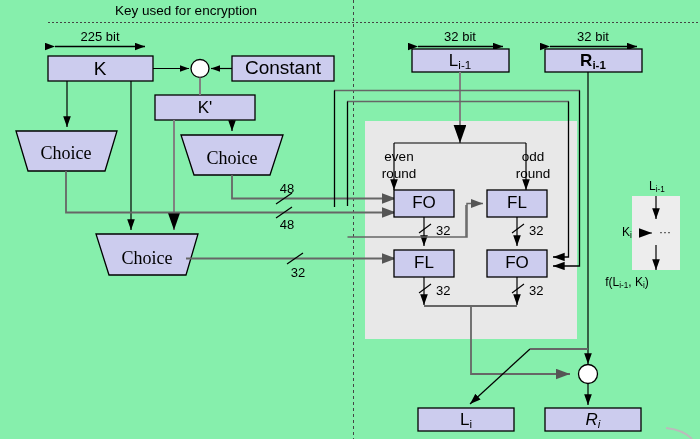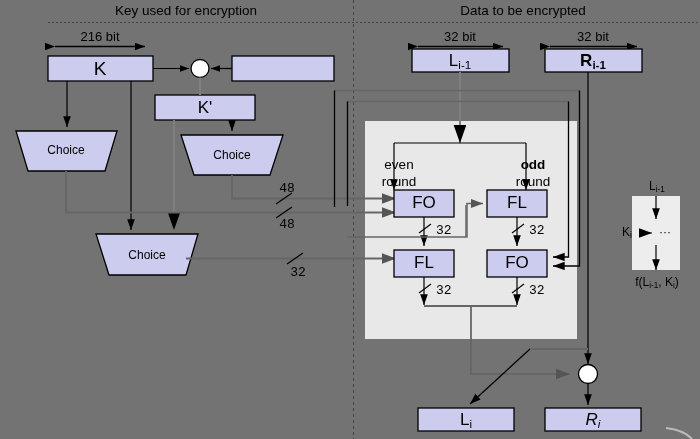--- a/index.html
+++ b/index.html
@@ -4,37 +4,37 @@
 <style>
   html,body{margin:0;padding:0;background:#ffffff;}
   body{
     font-family:"Liberation Sans","DejaVu Sans",sans-serif;
     -webkit-font-smoothing:antialiased;
   }
   #stage{
     position:relative;
     width:700px;height:439px;
     overflow:hidden;
-    background:#737373;
+    background:#86efac;
   }
   #stage svg{position:absolute;left:0;top:0;}
   .lbl{
     position:absolute;
     color:#000;
     white-space:nowrap;
     line-height:1;
     user-select:none;
   }
   .sect-title{font-size:13.5px;}
   .bitlbl{font-size:13px;}
-  .wirelbl{font-size:13px;font-family:Liberation Mono, monospace;}
+  .wirelbl{font-size:13px;}
   .boxlbl{font-size:17px;}
   .bigboxlbl{font-size:19px;}
-  .roundlbl{font-size:13.5px;margin-top:8px;}
-  .choicelbl{font-size:12px;}
+  .roundlbl{font-size:13.5px;}
+  .choicelbl{font-size:18px;font-family:Liberation Serif, serif;}
   .legendlbl{font-size:12px;}
   .legendfn{font-size:12px;}
   .sub{font-size:0.68em;vertical-align:-0.28em;letter-spacing:0px;}
   .ctr{transform:translateX(-50%);}
 </style>
 </head>
 <body>
 
 <div id="stage">
 
@@ -169,25 +169,25 @@
     <rect x="545" y="408" width="96" height="23" fill="#ccccee" stroke="#000" stroke-width="1.3"></rect>
 
     <path d="M656,196 L656,219" fill="none" stroke="#000" stroke-width="1.2" marker-end="url(#ahThin)"></path>
     <path d="M640,233 L652,233" fill="none" stroke="#808080" stroke-width="1.8" marker-end="url(#ahs)"></path>
     <path d="M656,245 L656,270" fill="none" stroke="#000" stroke-width="1.2" marker-end="url(#ahThin)"></path>
 
     <path d="M666,428 Q684,430 692,439" fill="none" stroke="#bbb" stroke-width="2"></path>
   </svg>
 
   <div class="lbl sect-title ctr" style="left:186px;top:4px;">Key used for encryption</div>
-  <div class="lbl sect-title ctr" style="left:523px;top:4px;">Data to be encrypted</div>
-
-  <div class="lbl bitlbl ctr" style="left:100px;top:30px;">216 bit</div>
+
+  <div class="lbl bitlbl ctr" style="left:100px;top:30px;">225 bit</div>
 
   <div class="lbl bigboxlbl ctr" style="left:100px;top:59px;">K</div>
+  <div class="lbl bigboxlbl ctr" style="left:283px;top:58px;">Constant</div>
   <div class="lbl boxlbl ctr" style="left:205px;top:99px;">K'</div>
 
   <div class="lbl choicelbl ctr" style="left:66px;top:144px;">Choice</div>
   <div class="lbl choicelbl ctr" style="left:232px;top:149px;">Choice</div>
   <div class="lbl choicelbl ctr" style="left:147px;top:249px;">Choice</div>
 
   <div class="lbl wirelbl ctr" style="left:287px;top:182px;">48</div>
   <div class="lbl wirelbl ctr" style="left:287px;top:218px;">48</div>
   <div class="lbl wirelbl ctr" style="left:298px;top:266px;">32</div>
 
@@ -196,21 +196,21 @@
 
   <div class="lbl boxlbl ctr" style="left:460px;top:52px;">
     <span>L</span><span class="sub">i-1</span>
   </div>
   <div class="lbl boxlbl ctr" style="left:593px;top:52px;font-weight:bold;">
     <span>R</span><span class="sub">i-1</span>
   </div>
 
   <div class="lbl roundlbl ctr" style="left:399px;top:150px;">even</div>
   <div class="lbl roundlbl ctr" style="left:399px;top:167px;">round</div>
-  <div class="lbl roundlbl ctr" style="left:533px;top:150px;font-weight:bold;">odd</div>
+  <div class="lbl roundlbl ctr" style="left:533px;top:150px;">odd</div>
   <div class="lbl roundlbl ctr" style="left:533px;top:167px;">round</div>
 
   <div class="lbl boxlbl ctr" style="left:424px;top:194px;">FO</div>
   <div class="lbl boxlbl ctr" style="left:517px;top:194px;">FL</div>
   <div class="lbl boxlbl ctr" style="left:424px;top:254px;">FL</div>
   <div class="lbl boxlbl ctr" style="left:517px;top:254px;">FO</div>
 
   <div class="lbl wirelbl" style="left:436px;top:224px;">32</div>
   <div class="lbl wirelbl" style="left:529px;top:224px;">32</div>
   <div class="lbl wirelbl" style="left:436px;top:284px;">32</div>
@@ -223,17 +223,17 @@
     <span>R</span><span class="sub">i</span>
   </div>
 
   <div class="lbl legendlbl ctr" style="left:657px;top:180px;">
     <span>L</span><span class="sub">i-1</span>
   </div>
   <div class="lbl legendlbl" style="left:622px;top:226px;">
     <span>K</span><span class="sub">i</span>
   </div>
   <div class="lbl legendlbl ctr" style="left:665px;top:226px;">···</div>
-  <div class="lbl legendfn ctr" style="left:657px;top:276px;">
+  <div class="lbl legendfn ctr" style="left:627px;top:276px;">
     <span>f(L</span><span class="sub">i-1</span><span>, K</span><span class="sub">i</span><span>)</span>
   </div>
 
 </div>
 
 </body></html>

